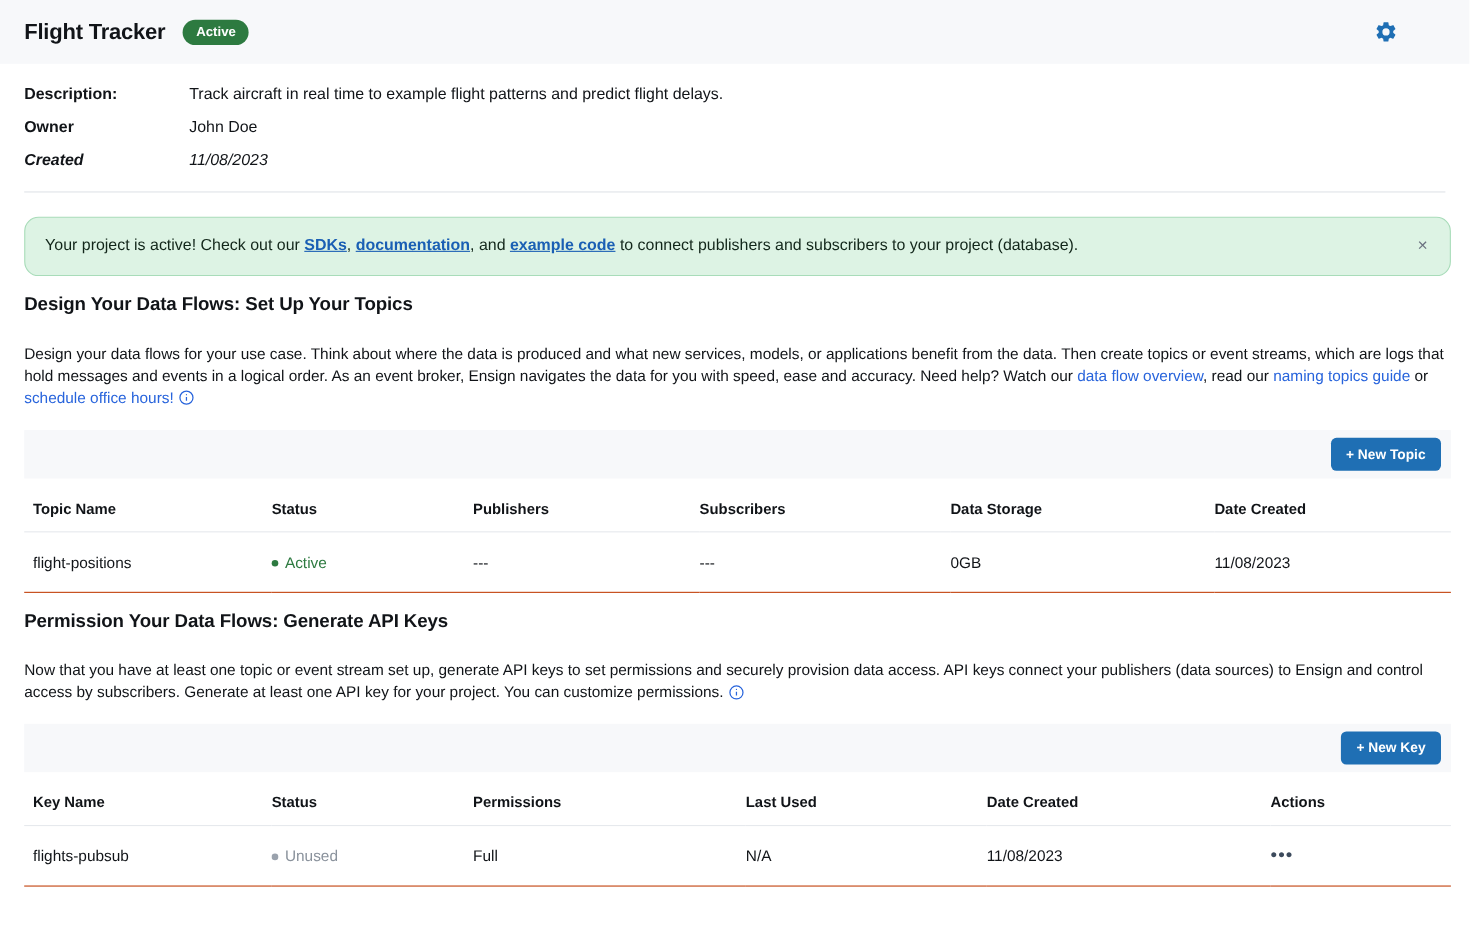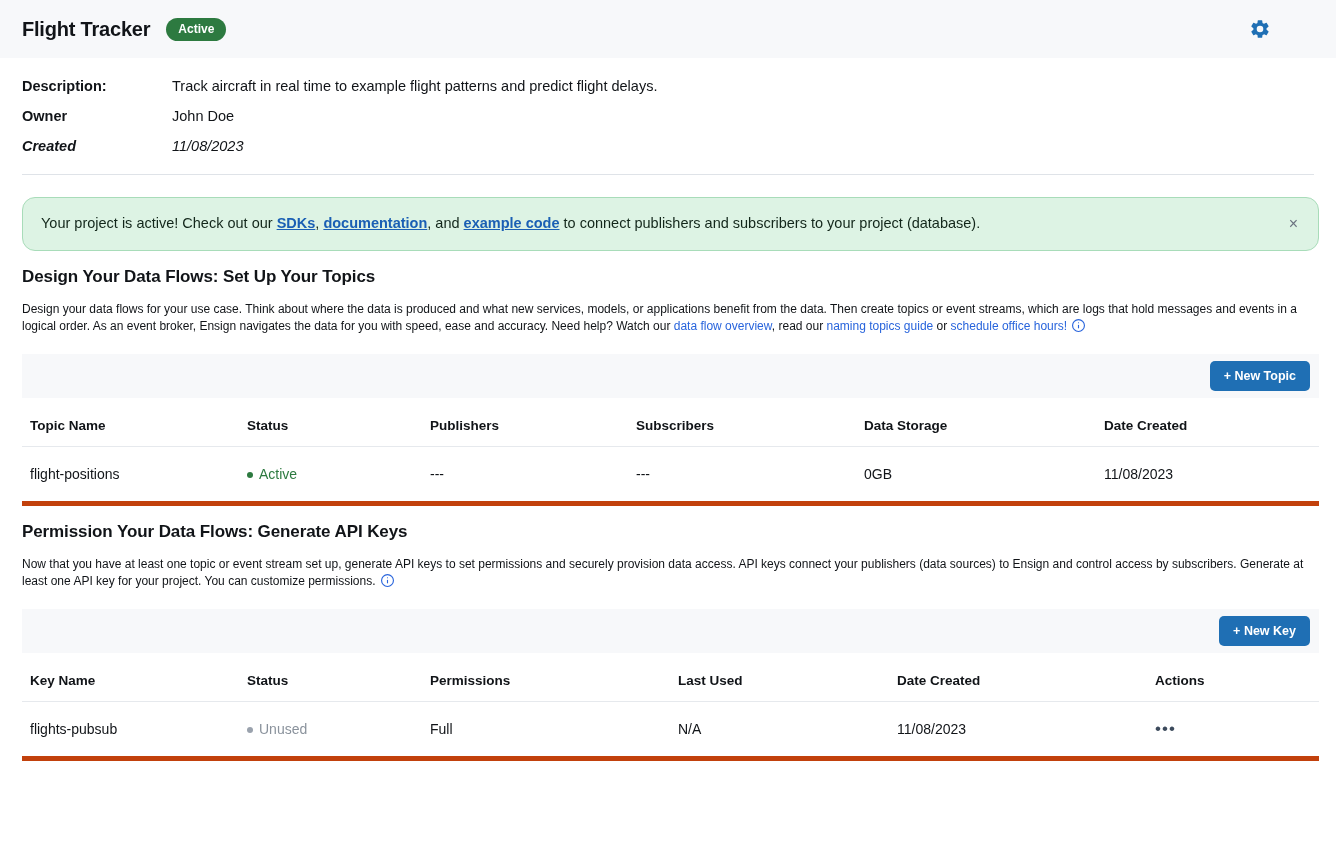--- a/index.html
+++ b/index.html
@@ -98,22 +98,22 @@
   
   .section { padding: 0 17px 0 22px; }
   .section-title {
     font-size: 17px;
     font-weight: bold;
     color: #111418;
     margin-top: 16px;
     letter-spacing: -0.1px;
   }
   .section-body {
-    margin-top: 14px;
-    font-size: 12px;
+    margin-top: 25px;
+    font-size: 14px;
     line-height: 1.42;
     color: #111418;
   }
   .section-body a {
     color: #2864dc;
     text-decoration: none;
   }
   .info-icon {
     display: inline-block;
     vertical-align: -3px;
@@ -152,21 +152,21 @@
   thead th {
     text-align: left;
     font-weight: bold;
     font-size: 13.5px;
     color: #111418;
     padding: 20px 0 13px 0;
     border-bottom: 1px solid #e6e9ed;
   }
   tbody td {
     padding: 19px 0 19px 0;
-    border-bottom: 5px solid #c2410c;
+    border-bottom: 1px solid #c2410c;
     color: #111418;
     vertical-align: middle;
   }
   .pad-l { padding-left: 8px; }
   .dot {
     display: inline-block;
     width: 6px; height: 6px;
     border-radius: 50%;
     margin-right: 6px;
     vertical-align: 1px;

